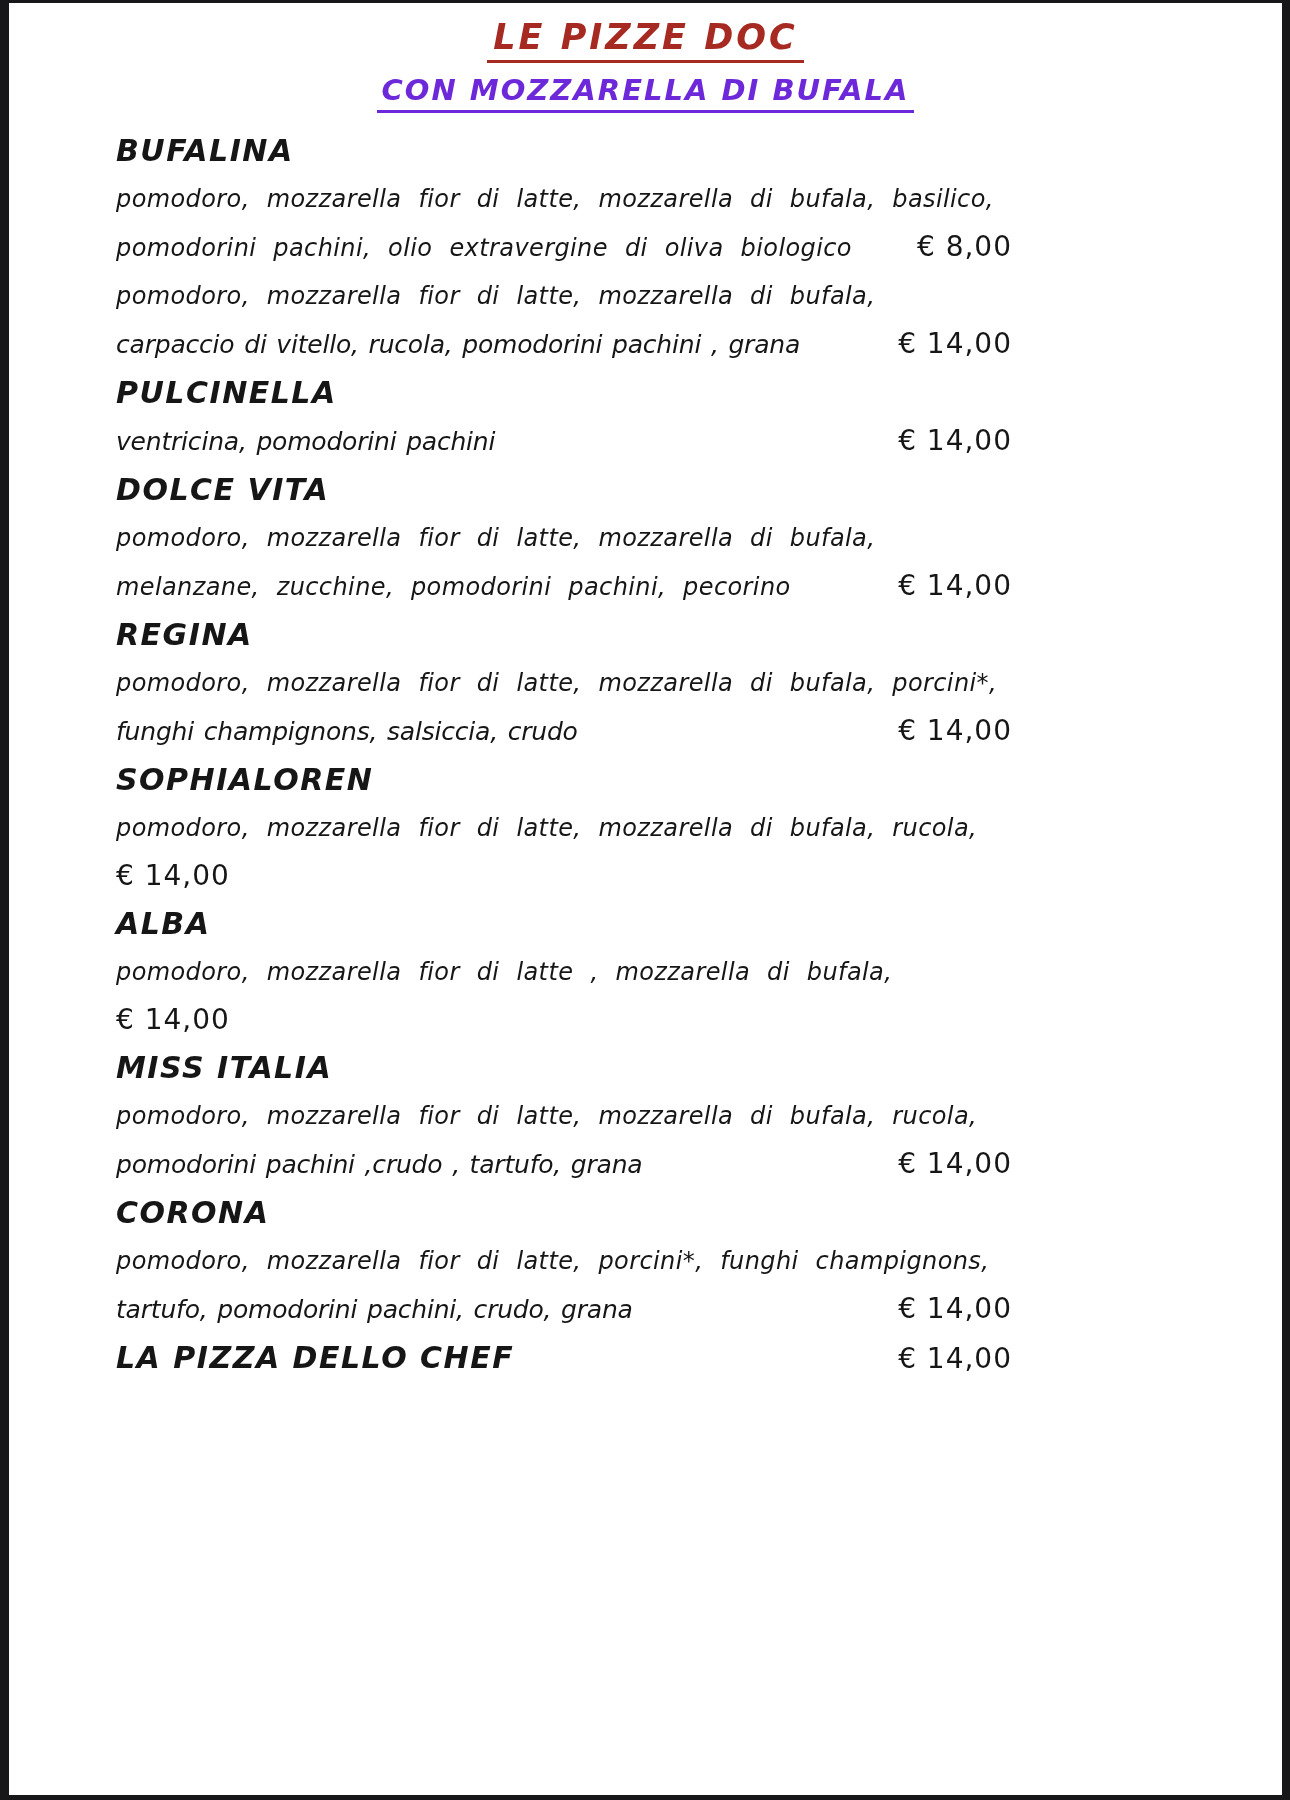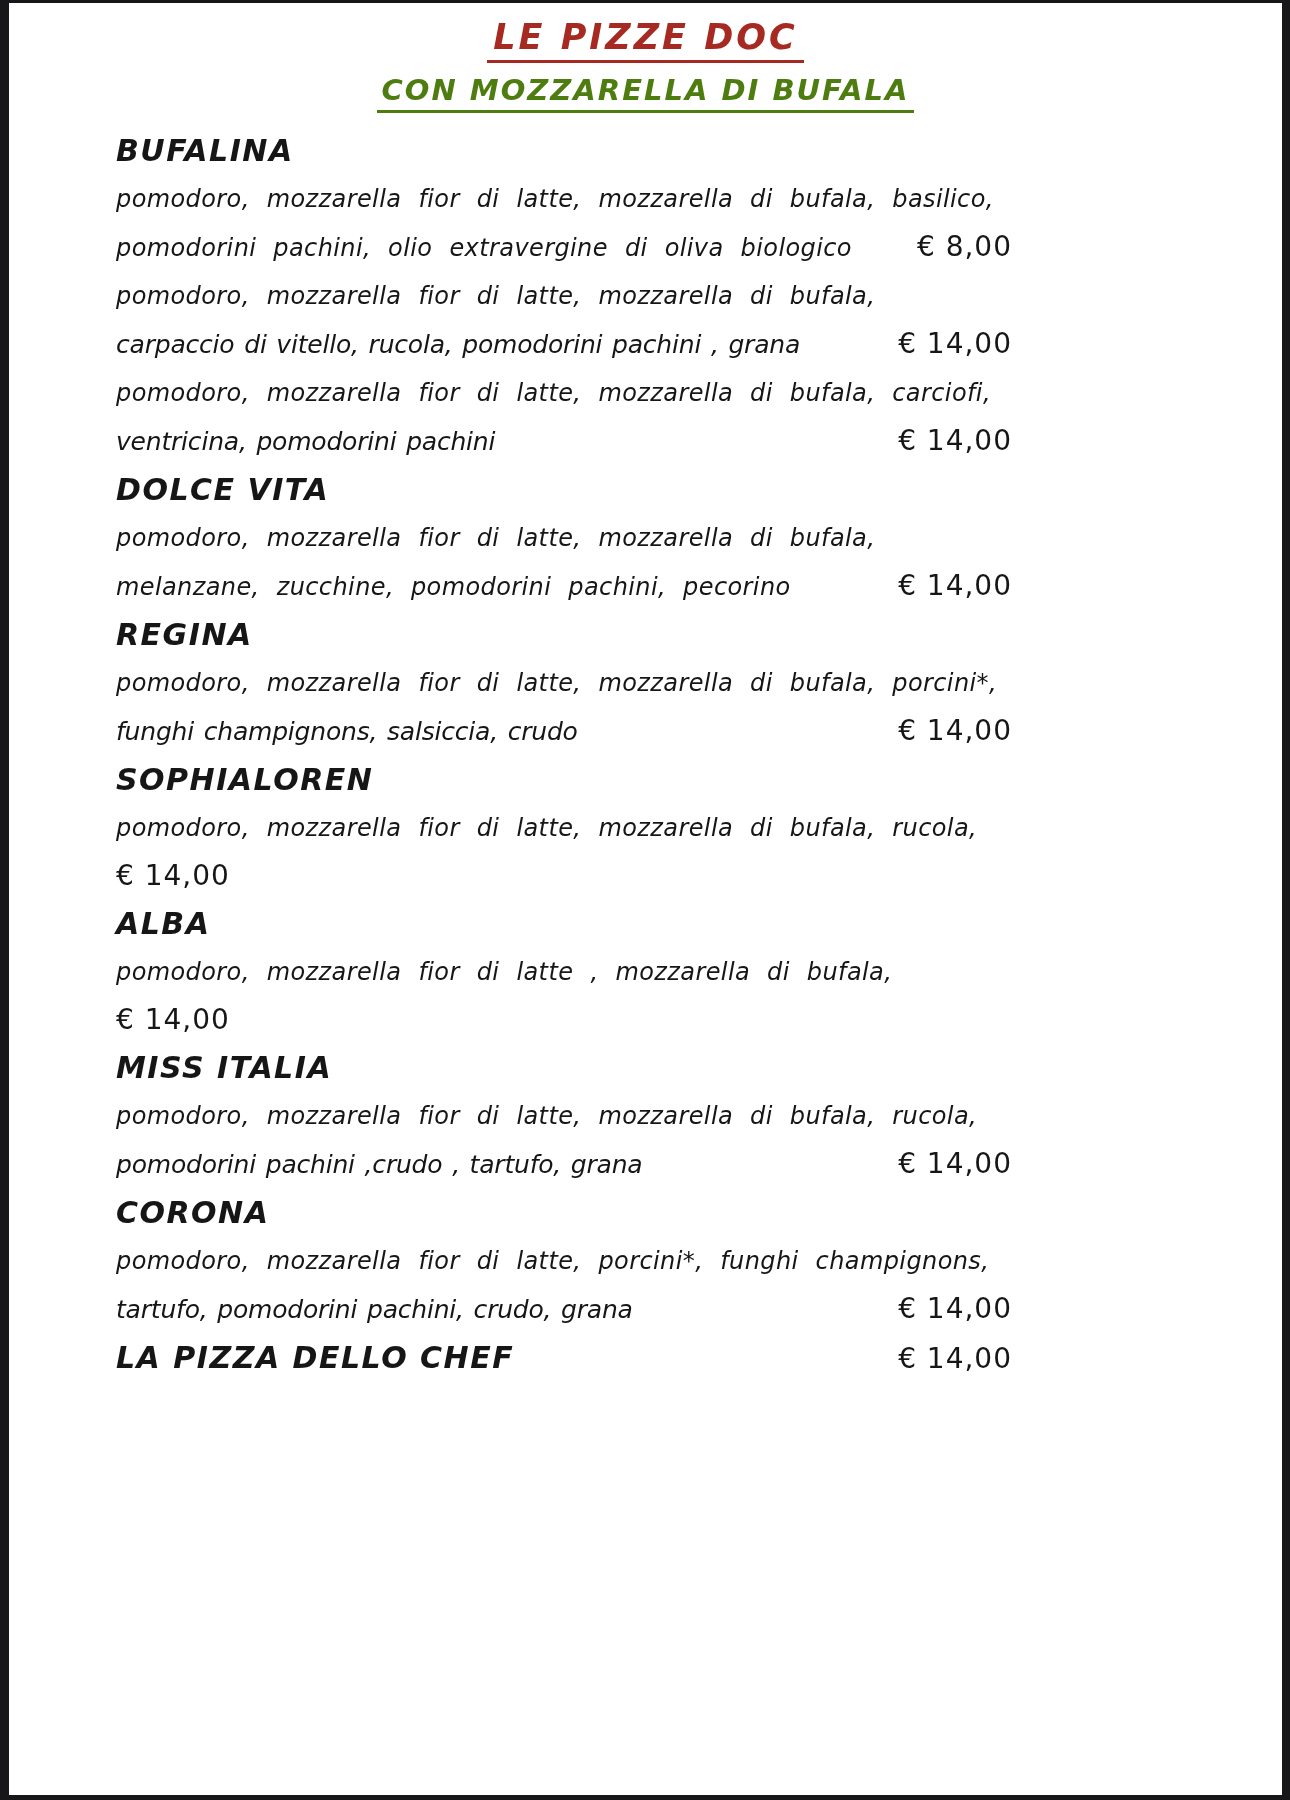--- a/index.html
+++ b/index.html
@@ -88,21 +88,21 @@
 </style>
 </head>
 <body>
 
 <div class="page">
   <div class="header">
     <div>
       <span class="title" style="color: rgb(166, 42, 34);">LE PIZZE DOC</span>
     </div>
     <div class="subtitle-wrap">
-      <span class="subtitle" style="color: #4d7c0f;">CON MOZZARELLA DI BUFALA</span>
+      <span class="subtitle" style="color: #6d28d9;">CON MOZZARELLA DI BUFALA</span>
     </div>
   </div>
 
   <div class="menu" id="menu-list" style="color: rgb(22, 22, 22);">
   <div class="item">
     <div class="item-name-row">
       <span class="item-name">BUFALINA</span>
 
     </div>
     <div class="item-desc line1">pomodoro, mozzarella fior di latte, mozzarella di bufala, basilico,</div>
@@ -114,21 +114,24 @@
 
   <div class="item">
     <div class="item-desc line1">pomodoro, mozzarella fior di latte, mozzarella di bufala,</div>
     <div class="item-desc-row">
       <span class="item-desc line2 narrow">carpaccio di vitello, rucola, pomodorini pachini , grana</span>
       <span class="item-price desc-row-price">€ 14,00</span>
     </div>
   </div>
 
   <div class="item">
-    <div class="item-desc line1">pomodoro, mozzarella fior di latte, mozzarella di bufala, carciofi,</div>
+    <div class="item-name-row">
+      <span class="item-name">PULCINELLA</span>
+
+    </div>
     <div class="item-desc-row">
       <span class="item-desc line2 narrow">ventricina, pomodorini pachini</span>
       <span class="item-price desc-row-price">€ 14,00</span>
     </div>
   </div>
 
   <div class="item">
     <div class="item-name-row">
       <span class="item-name">DOLCE VITA</span>
 

